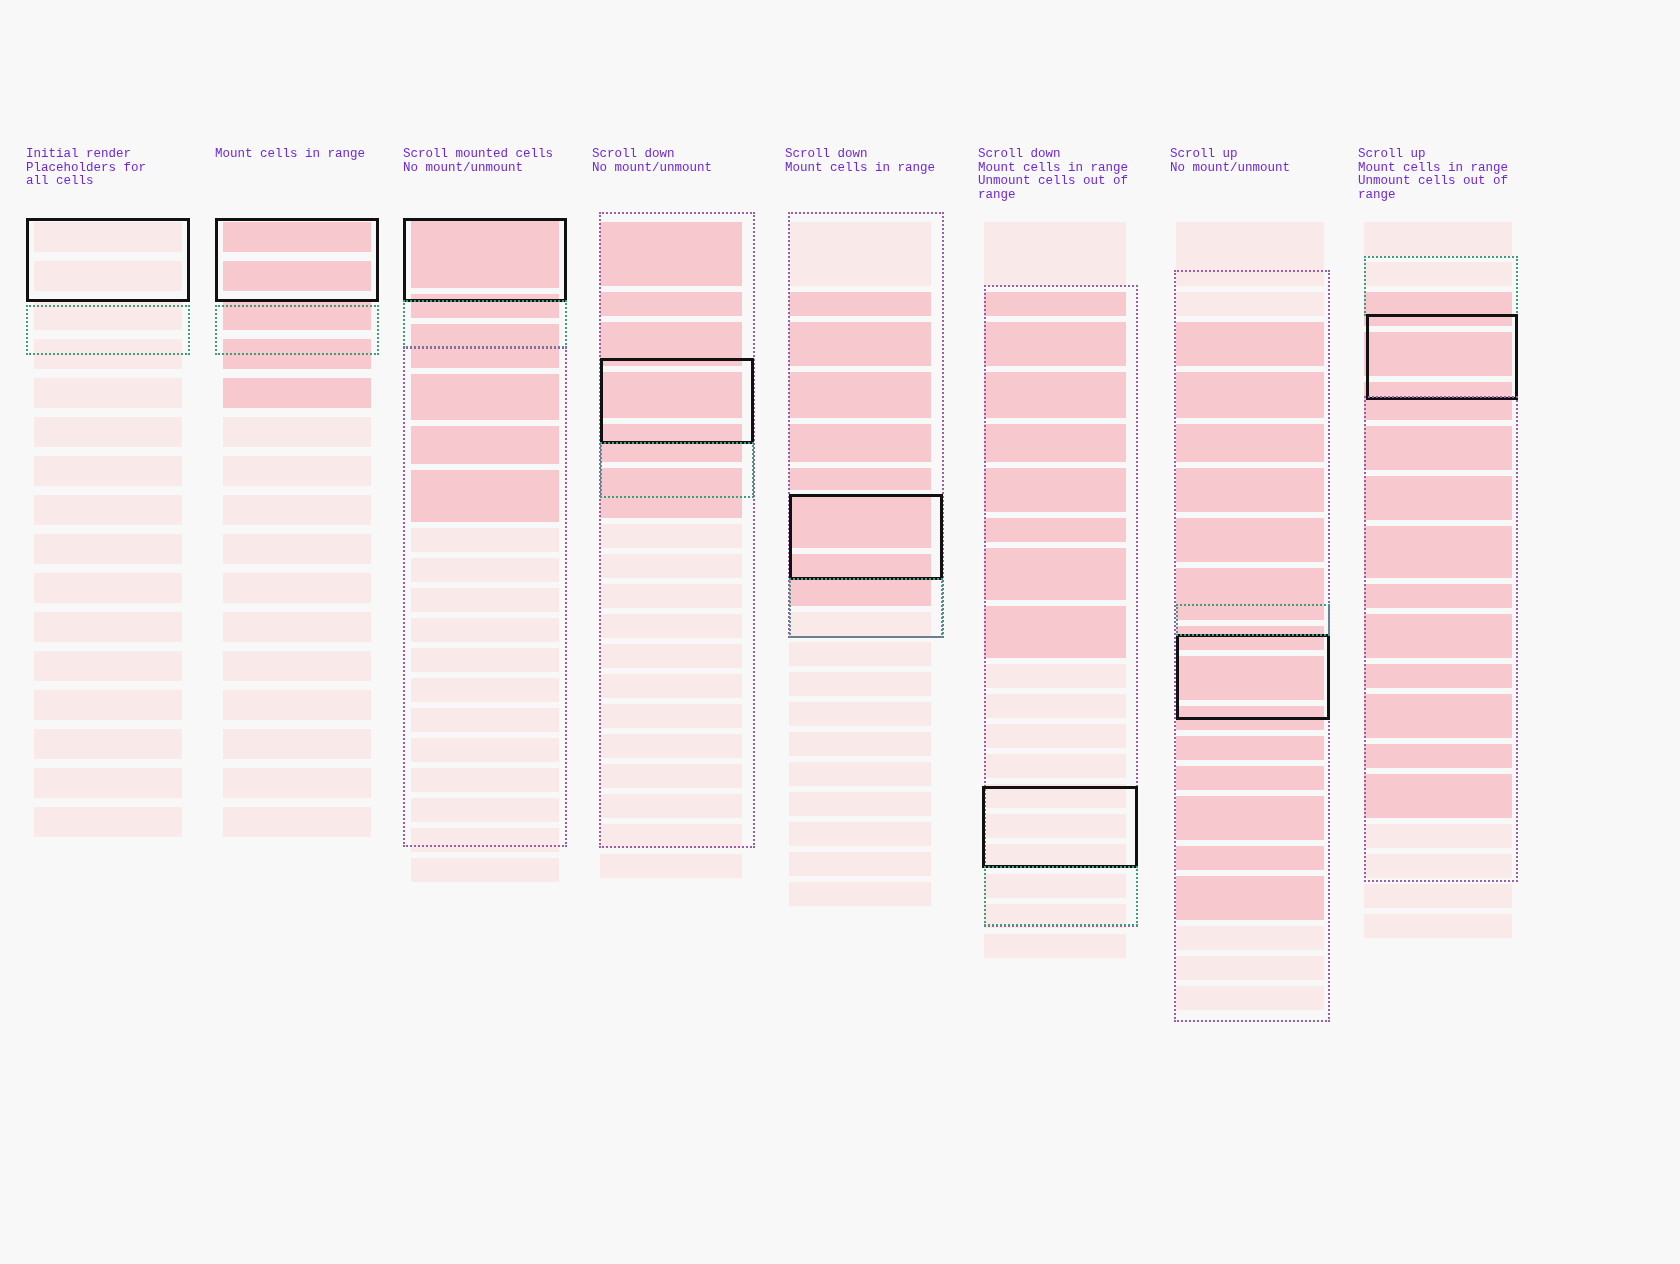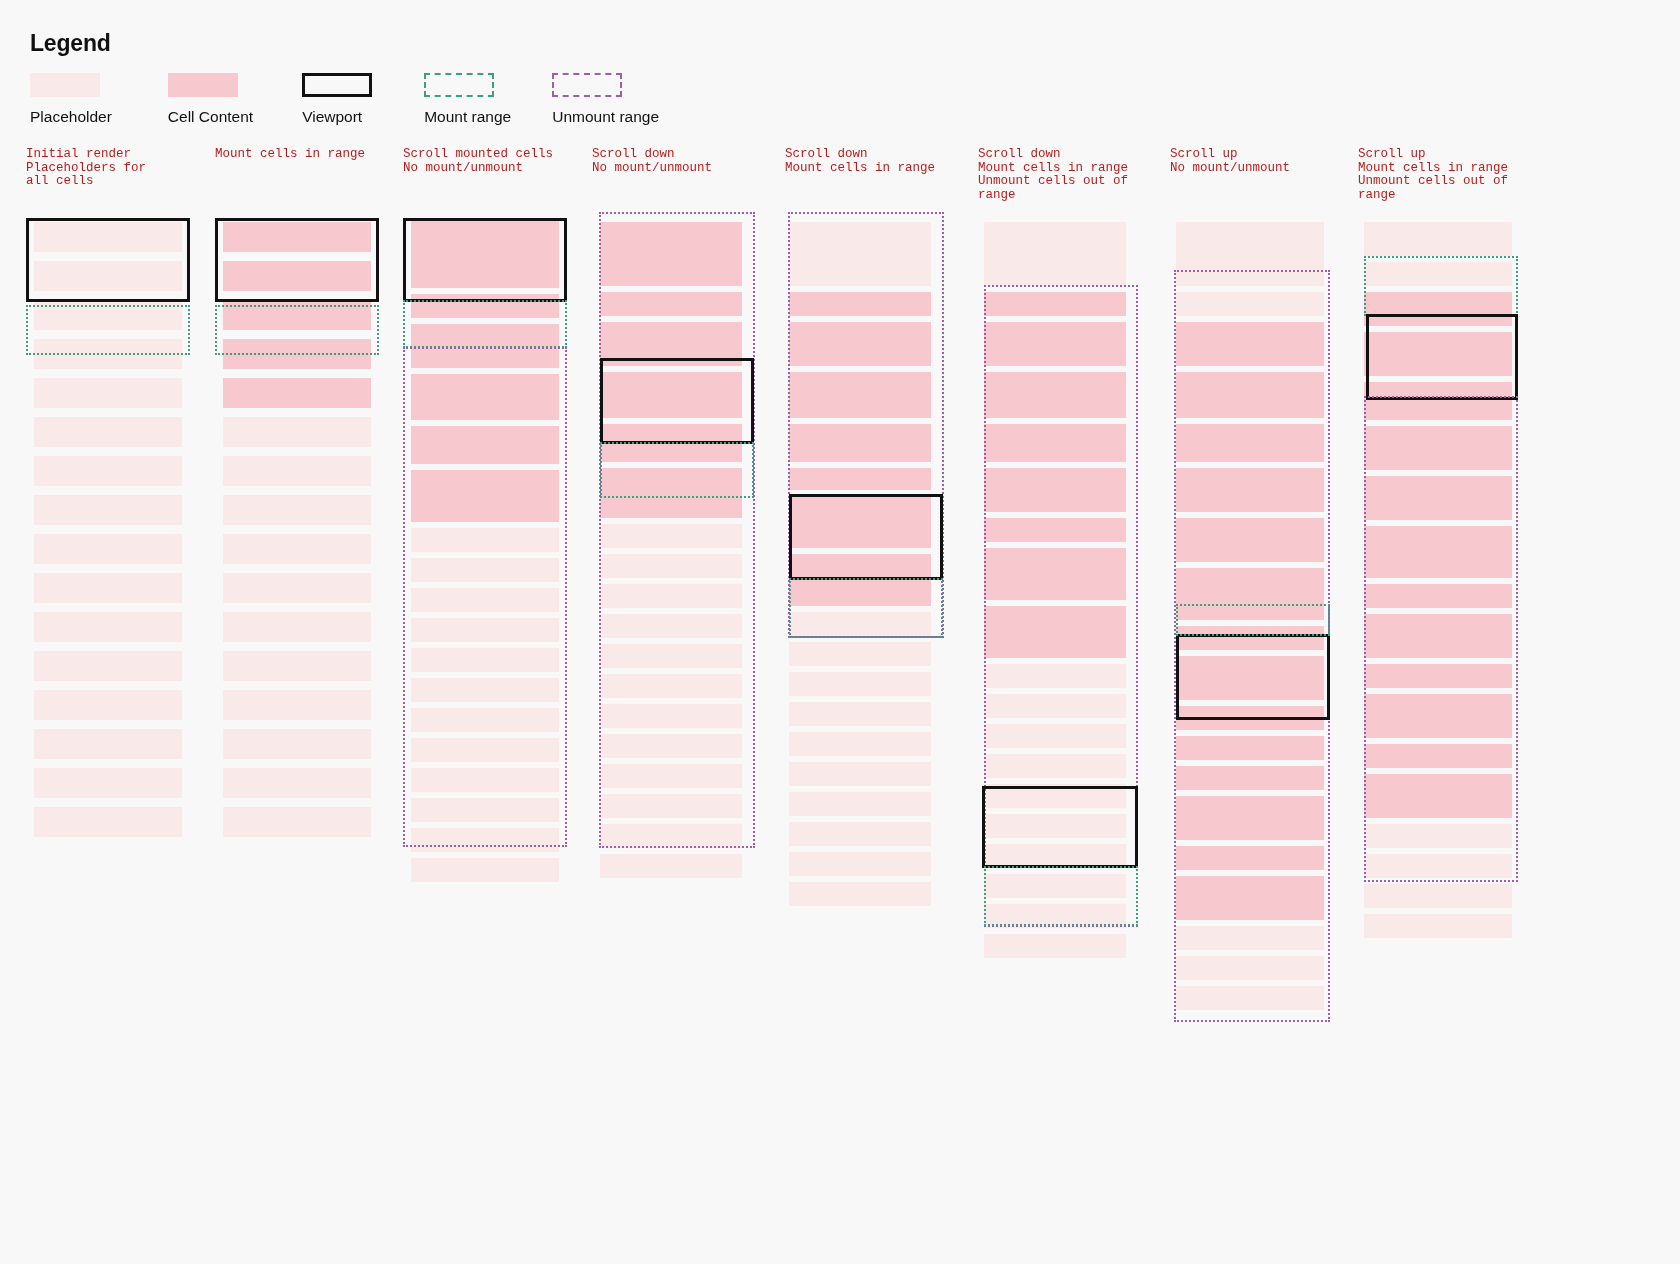--- a/index.html
+++ b/index.html
@@ -35,63 +35,40 @@
   }
 
   
   .col { position: absolute; }
   .col-caption {
     position: absolute;
     top: 0; left: 0;
     font-family: "Liberation Mono", monospace;
     font-size: 12.5px;
     line-height: 13.6px;
-    color: #b91c1c;
+    color: #6d28d9;
     white-space: pre-line;
     width: 175px;
   }
   .track { position: absolute; left: 0; }
   .cell { position: absolute; left: 0; width: 148px; }
   .cell.placeholder { background: #fae9e9; }
   .cell.content { background: #f7c9ce; }
 
   .box { position: absolute; pointer-events: none; }
   .box.viewport { border: 3px solid #111; background: transparent; }
   .box.mount { border: 2px dotted #3f9e7e; background: transparent; }
   .box.unmount { border: 2px dotted #9b5fa8; background: transparent; }
 </style>
 </head>
 <body>
 
 <div id="root">
 
   <div class="legend">
-    <div class="legend-title">Legend</div>
-    <div class="legend-items" id="legend-items">
-        <div class="legend-item" style="margin-right: 56px;">
-          <div class="legend-swatch placeholder"></div>
-          <div class="legend-label">Placeholder</div>
-        </div>
-        <div class="legend-item" style="margin-right: 49px;">
-          <div class="legend-swatch content"></div>
-          <div class="legend-label">Cell Content</div>
-        </div>
-        <div class="legend-item" style="margin-right: 52px;">
-          <div class="legend-swatch viewport"></div>
-          <div class="legend-label">Viewport</div>
-        </div>
-        <div class="legend-item" style="margin-right: 41px;">
-          <div class="legend-swatch mount"></div>
-          <div class="legend-label">Mount range</div>
-        </div>
-        <div class="legend-item">
-          <div class="legend-swatch unmount"></div>
-          <div class="legend-label">Unmount range</div>
-        </div>
-      </div>
   </div>
 
   <div id="columns">
       <div class="col" style="left: 26px; top: 148px;">
         <div class="col-caption">Initial render
 Placeholders for
 all cells</div>
         <div class="track" style="top: 74px; width: 168px;">
           <div class="cell placeholder" style="top: 0px; height: 30px; width: 148px; left: 8px;"></div>
           <div class="cell placeholder" style="top: 39px; height: 30px; width: 148px; left: 8px;"></div>

